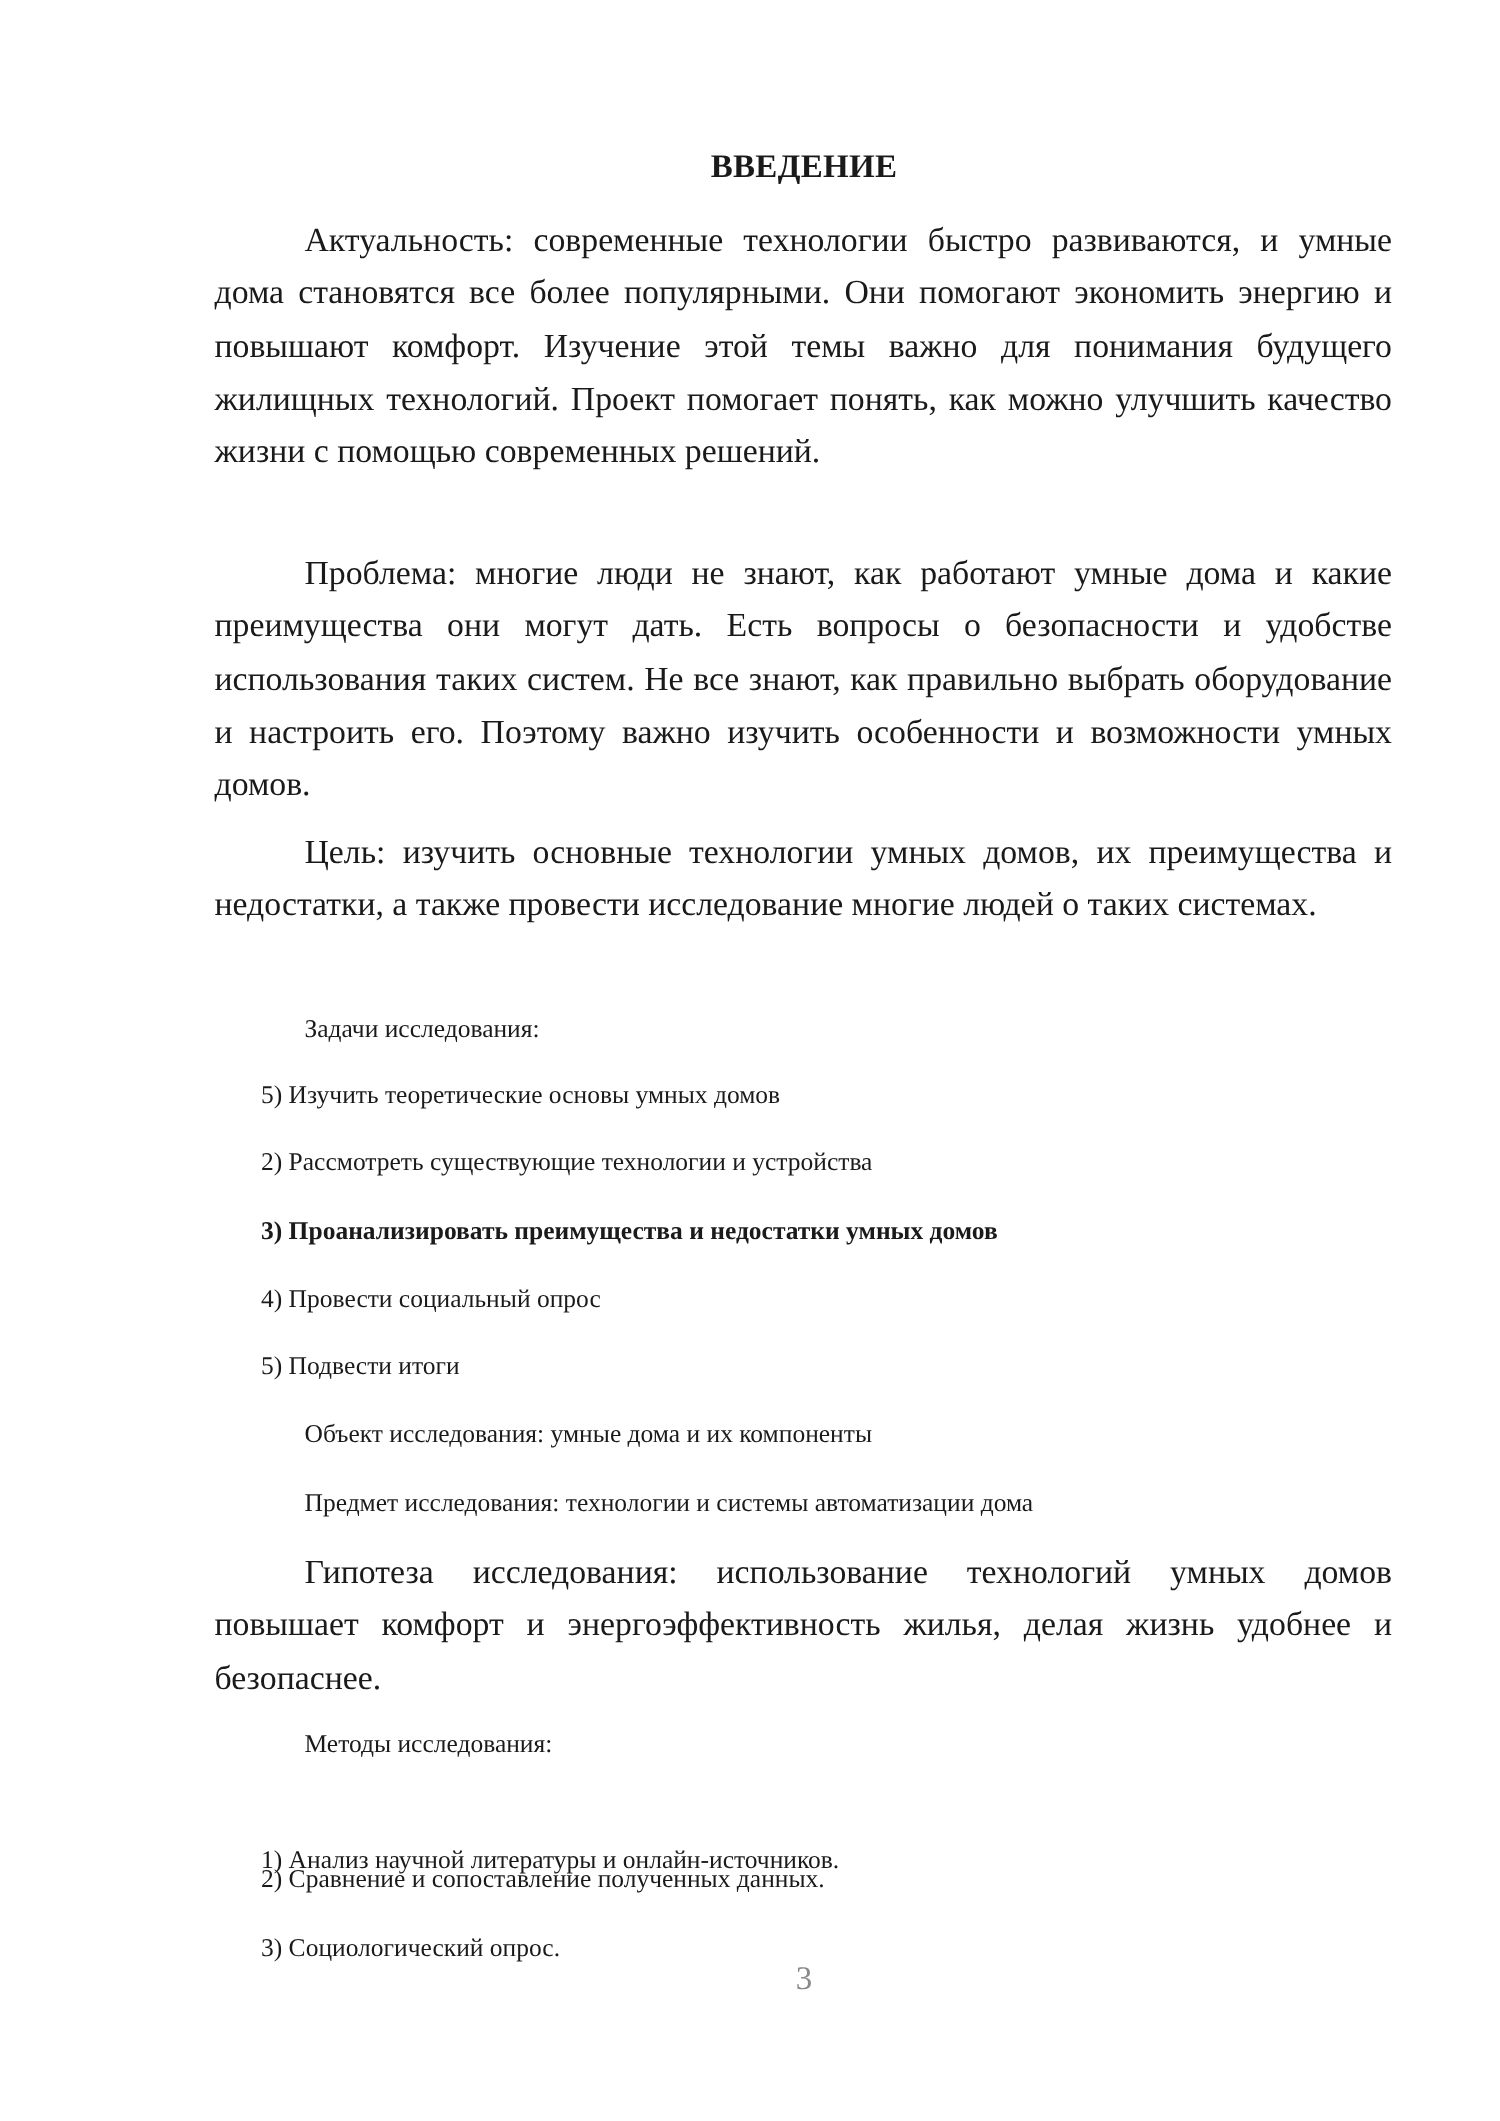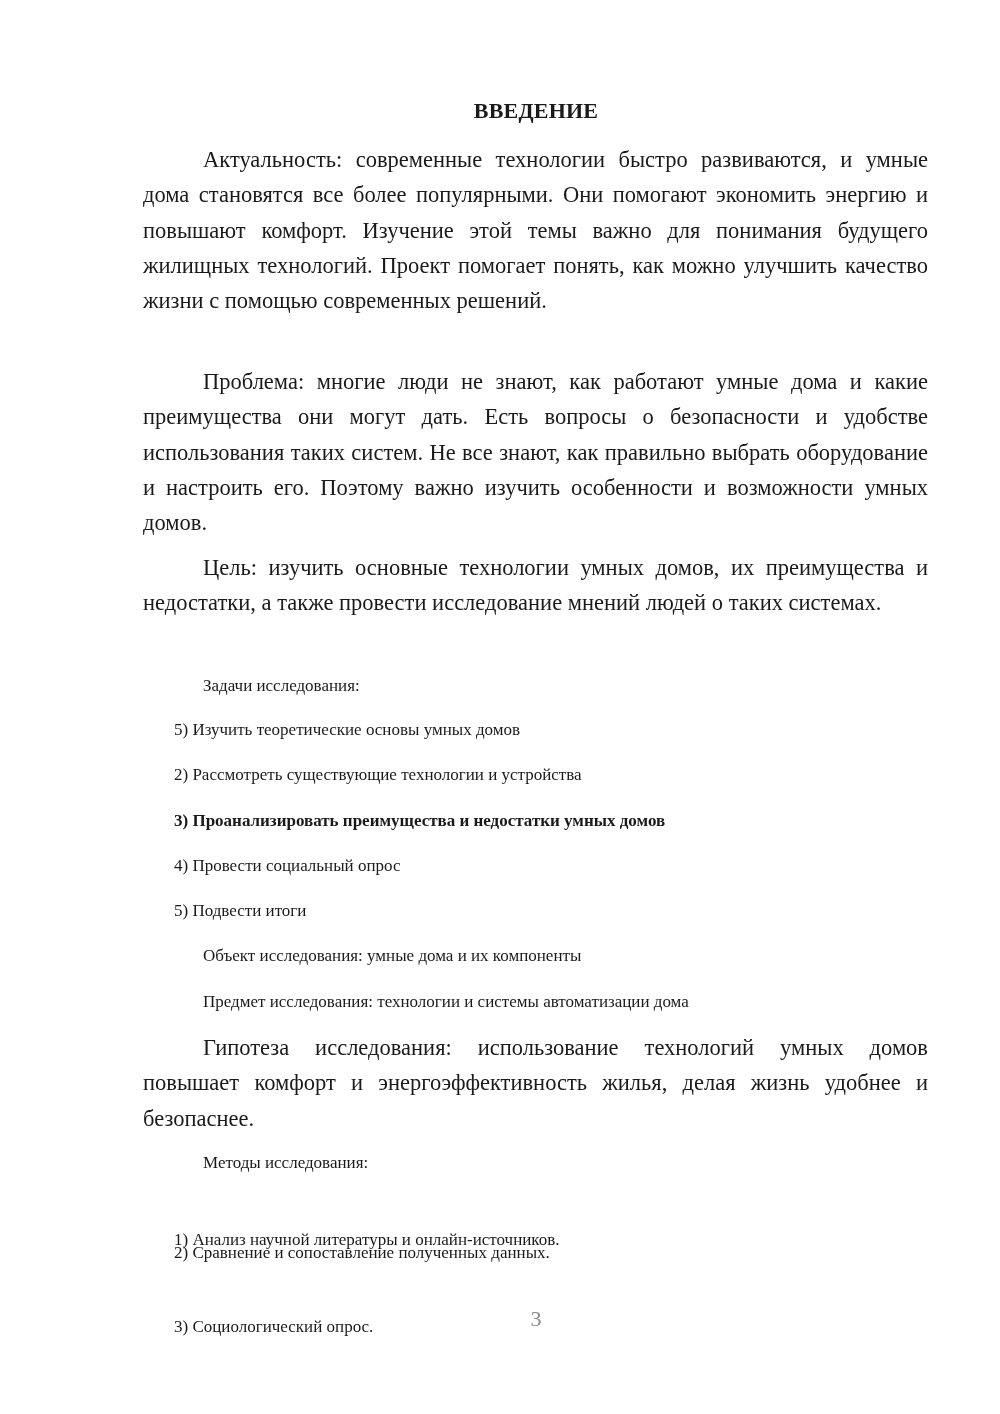--- a/index.html
+++ b/index.html
@@ -64,37 +64,37 @@
 <body>
 
 <div class="page">
 
   <h1 class="heading" style="margin:0;">ВВЕДЕНИЕ</h1>
 
   <p class="para" style="top:142px;">Актуальность: современные технологии быстро развиваются, и умные дома становятся все более популярными. Они помогают экономить энергию и повышают комфорт. Изучение этой темы важно для понимания будущего жилищных технологий. Проект помогает понять, как можно улучшить качество жизни с помощью современных решений.</p>
 
   <p class="para" style="top:364px;">Проблема: многие люди не знают, как работают умные дома и какие преимущества они могут дать. Есть вопросы о безопасности и удобстве использования таких систем. Не все знают, как правильно выбрать оборудование и настроить его. Поэтому важно изучить особенности и возможности умных домов.</p>
 
-  <p class="para" style="top:550px;">Цель: изучить основные технологии умных домов, их преимущества и недостатки, а также провести исследование мнений людей о таких системах.</p>
+  <p class="para" style="top:550px;">Цель: изучить основные технологии умных домов, их преимущества и недостатки, а также провести исследование многие людей о таких системах.</p>
 
   <p class="line indent" style="top:671px;">Задачи исследования:</p>
 
   <p class="line list" style="top:715px;">5) Изучить теоретические основы умных домов</p>
   <p class="line list" style="top:760px;">2) Рассмотреть существующие технологии и устройства</p>
   <p class="line list" style="top:806px;font-weight:bold;">3) Проанализировать преимущества и недостатки умных домов</p>
   <p class="line list" style="top:851px;">4) Провести социальный опрос</p>
   <p class="line list" style="top:896px;">5) Подвести итоги</p>
 
   <p class="line indent" style="top:941px;">Объект исследования: умные дома и их компоненты</p>
 
   <p class="line indent" style="top:987px;">Предмет исследования: технологии и системы автоматизации дома</p>
 
   <p class="para" style="top:1030px;">Гипотеза исследования: использование технологий умных домов повышает комфорт и энергоэффективность жилья, делая жизнь удобнее и безопаснее.</p>
 
   <p class="line indent" style="top:1148px;">Методы исследования:</p>
 
   <p class="line list" style="top:1193px;margin-top:32px;">1) Анализ научной литературы и онлайн-источников.</p>
   <p class="line list" style="top:1238px;">2) Сравнение и сопоставление полученных данных.</p>
-  <p class="line list" style="top:1312px;">3) Социологический опрос.</p>
+  <p class="line list" style="top:1284px;">3) Социологический опрос.</p>
 
   <div class="page-number">3</div>
 
 </div>
 
 </body></html>

